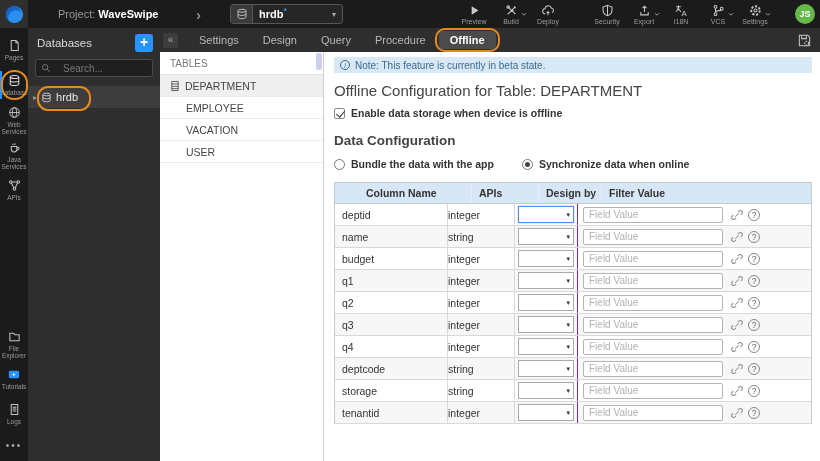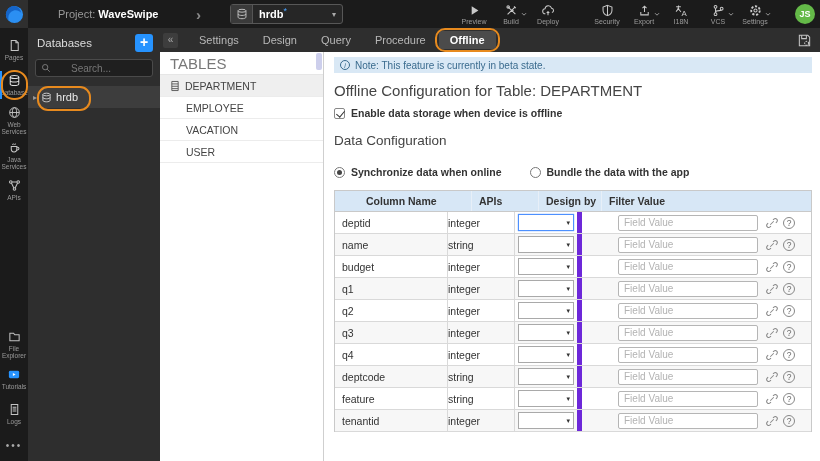--- a/index.html
+++ b/index.html
@@ -40,76 +40,76 @@
   .ibar-item.active::before{content:'';position:absolute;left:0;top:3px;bottom:3px;width:2px;background:var(--accent-blue);}
   .ibar-item.annotated::after{content:'';position:absolute;inset:2px 0px 2px 1px;border:2.5px solid var(--annotation-orange);border-radius:13px;}
   .ibar-spacer{flex:1;}
   .ibar-dots{color:#aaa;text-align:center;font-size:10px;letter-spacing:2px;padding:8px 0 10px;}
 
   
   .db-panel{width:132px;flex:0 0 132px;background:#2e2e2e;display:flex;flex-direction:column;}
   .dbp-head{height:30px;display:flex;align-items:center;padding:0 7px 0 9px;}
   .dbp-title{color:#ddd;font-size:11.5px;flex:1;}
   .add-btn{width:18px;height:18px;background:var(--accent-blue);border-radius:3px;color:#fff;font-size:14px;line-height:16px;text-align:center;font-weight:bold;}
-  .search-box{margin:1px 7px 9px;height:18px;background:#1f1f1f;border:1px solid #4a4a4a;border-radius:3px;display:flex;align-items:center;padding:0 5px;gap:20px;}
+  .search-box{margin:1px 7px 9px;height:18px;background:#1f1f1f;border:1px solid #4a4a4a;border-radius:3px;display:flex;align-items:center;padding:0 5px;gap:12px;}
   .search-box input{background:transparent;border:none;outline:none;color:#bbb;font-size:10px;width:100%;font-family:inherit;}
   .search-box input::placeholder{color:#777;}
   .db-item{position:relative;height:22px;background:#3d3d3d;display:flex;align-items:center;padding-left:5px;gap:4px;color:#e9e9e9;font-size:11px;}
   .db-item .exp{color:#999;font-size:8px;}
   .db-item.annotated::after{content:'';position:absolute;left:9px;top:0px;width:50px;height:21px;border:2.5px solid var(--annotation-orange);border-radius:11px;}
   .dbp-spacer{flex:1;}
   .dbp-footer{height:26px;border-top:1px solid #4a4a4a;background:#343434;color:#ccc;font-size:11px;display:flex;align-items:center;justify-content:center;}
 
   
   .content{flex:1;display:flex;flex-direction:column;min-width:0;}
   .tabbar{height:24px;flex:0 0 24px;background:#2e2e2e;display:flex;align-items:center;padding:0 8px 0 3px;}
   .collapse-btn{width:15px;height:15px;background:#3d3d3d;border-radius:2px;color:#aaa;font-size:10px;line-height:13px;text-align:center;margin-right:9px;flex:0 0 15px;}
   .tab{position:relative;color:#b8b8b8;font-size:11px;padding:3px 11px;margin:0 1px;border-radius:3px;white-space:nowrap;}
   .tab.active{background:#4b4b4b;color:#fff;font-weight:bold;}
   .tab.annotated::after{content:'';position:absolute;inset:-3px -4px;border:2.5px solid var(--annotation-orange);border-radius:10px;}
   .save-btn{margin-left:auto;color:#c5c5c5;display:flex;align-items:center;}
 
   .content-row{flex:1;display:flex;min-height:0;background:#fff;}
   .tables-panel{width:164px;flex:0 0 164px;border-right:1px solid #cfcfcf;position:relative;}
-  .tp-head{height:23px;line-height:23px;padding-left:10px;color:#777;font-size:15px;border-bottom:1px solid #e6e6e6;}
+  .tp-head{height:23px;line-height:23px;padding-left:10px;color:#777;font-size:10px;border-bottom:1px solid #e6e6e6;}
   .titem{height:22px;display:flex;align-items:center;padding-left:10px;gap:5px;color:#444;font-size:10.5px;border-bottom:1px solid #ececec;}
   .titem.active{background:#efefef;}
   .titem .ticon{display:none;}
   .titem.active .ticon{display:block;}
   .titem:not(.active){padding-left:26px;}
   .tp-scroll{position:absolute;right:1px;top:1px;width:6px;height:17px;background:#cdcfec;border-radius:2px;}
 
   
   .main{flex:1;padding:5px 8px 0 10px;min-width:0;}
   .note{height:16px;background:var(--note-bg);color:var(--note-fg);font-size:10px;display:flex;align-items:center;padding:0 6px;gap:5px;}
   .note .i-ic{width:10px;height:10px;border:1px solid var(--note-fg);border-radius:50%;font-size:7px;line-height:9px;text-align:center;font-style:italic;flex:0 0 10px;}
   h1.title{font-size:15px;color:#444;font-weight:400;margin:9px 0 2px;}
   .check-row{display:flex;align-items:center;gap:6px;margin:8px 0 0;}
   .checkbox{width:11px;height:11px;border:1px solid #888;border-radius:2px;position:relative;background:#fff;}
   .checkbox.checked::after{content:'';position:absolute;left:3px;top:0px;width:4px;height:7px;border:solid #333;border-width:0 1.6px 1.6px 0;transform:rotate(40deg);}
   .check-row .clabel{font-size:10.5px;color:#333;font-weight:bold;}
-  h2.section{font-size:13.5px;color:#444;font-weight:400;margin:14px 0 18px;}
+  h2.section{font-size:13.5px;color:#444;font-weight:700;margin:14px 0 10px;}
   .radio-row{display:flex;gap:28px;}
   .radio-opt{display:flex;align-items:center;gap:6px;font-size:10.5px;color:#333;font-weight:bold;}
   .radio{width:11px;height:11px;border:1px solid #777;border-radius:50%;position:relative;background:#fff;flex:0 0 11px;}
   .radio-opt.selected .radio::after{content:'';position:absolute;inset:2px;background:#444;border-radius:50%;}
 
   
   .cfg-table{width:478px;border:1px solid #c9c9c9;border-bottom:none;margin-top:12px;}
   .thead{display:flex;background:var(--table-header-bg);height:21px;align-items:stretch;border-bottom:1px solid #c9c9c9;}
   .th{font-size:10.5px;font-weight:bold;color:#333;padding-left:7px;display:flex;align-items:center;}
   .th+.th{border-left:1px solid #e7eff8;}
   .th1{width:112px;margin-left:24px;}.th2{width:67px;}.th3{width:63px;}.th4{flex:1;}
   .trow{display:flex;height:22px;align-items:stretch;border-bottom:1px solid #d9d9d9;background:#fff;}
   .trow:nth-of-type(even){background:#f7f7f7;}
   .td{display:flex;align-items:center;font-size:10.5px;color:#333;}
   .td1{width:112px;padding-left:7px;}
   .td2{width:67px;border-left:1px solid #d9d9d9;}
   .td3{width:63px;border-left:1px solid #d9d9d9;}
-  .td4{flex:1;border-left:5px solid #6d28d9;padding-left:31px;}
+  .td4{flex:1;border-left:1px solid #6d28d9;}
   .sel{width:56px;height:17px;margin-left:3px;border:1px solid #a9a9a9;background:#fff;display:flex;align-items:center;justify-content:flex-end;padding-right:3px;color:#333;font-size:7px;}
   .trow.focused .sel{border:1px solid var(--focus-blue);box-shadow:0 0 1px var(--focus-blue);}
   .fv-input{width:140px;height:16px;margin-left:5px;border:1px solid #b5b5b5;border-radius:2px;font-size:10px;padding:0 5px;color:#333;outline:none;font-family:inherit;background:#fff;}
   .fv-input::placeholder{color:#b3b3b3;}
   .row-icons{display:flex;gap:5px;margin-left:8px;align-items:center;}
   .q-ic{width:12px;height:12px;border:1px solid #888;border-radius:50%;font-size:8.5px;line-height:10px;text-align:center;color:#666;}
 
   svg{display:block;}
 </style>
 </head>
@@ -410,28 +410,28 @@
             <span>Note: This feature is currently in beta state.</span>
           </div>
           <h1 class="title">Offline Configuration for Table: DEPARTMENT</h1>
           <div class="check-row">
             <span class="checkbox checked"></span>
             <span class="clabel">Enable data storage when device is offline</span>
           </div>
           <h2 class="section">Data Configuration</h2>
           <div class="radio-row">
 
+              <div class="radio-opt">
+                <span class="radio"></span>
+                <span>Bundle the data with the app</span>
+              </div>
+
               <div class="radio-opt selected">
                 <span class="radio"></span>
                 <span>Synchronize data when online</span>
-              </div>
-
-              <div class="radio-opt">
-                <span class="radio"></span>
-                <span>Bundle the data with the app</span>
               </div>
             </div>
 
           <div class="cfg-table">
             <div class="thead">
               <div class="th th1">Column Name</div>
               <div class="th th2">APIs</div>
               <div class="th th3">Design by</div>
               <div class="th th4">Filter Value</div>
             </div>
@@ -599,21 +599,21 @@
                         <svg width="12" height="12" viewBox="0 0 13 13" stroke="#888" stroke-width="1.1" fill="none">
                           <path d="M7.6 3.2l1-1a2.2 2.2 0 0 1 3.1 3.1l-1 1M5.4 9.8l-1 1a2.2 2.2 0 0 1-3.1-3.1l1-1M4.6 8.4l3.8-3.8"></path>
                         </svg>
                       </span>
                       <span class="q-ic">?</span>
                     </span>
                   </div>
                 </div>
 
                 <div class="trow">
-                  <div class="td td1">feature</div>
+                  <div class="td td1">storage</div>
                   <div class="td td2">string</div>
                   <div class="td td3">
                     <span class="sel">
                       <span>▾</span>
                     </span>
                   </div>
                   <div class="td td4">
                     <input class="fv-input" placeholder="Field Value" style="">
                     <span class="row-icons">
                       <span>

